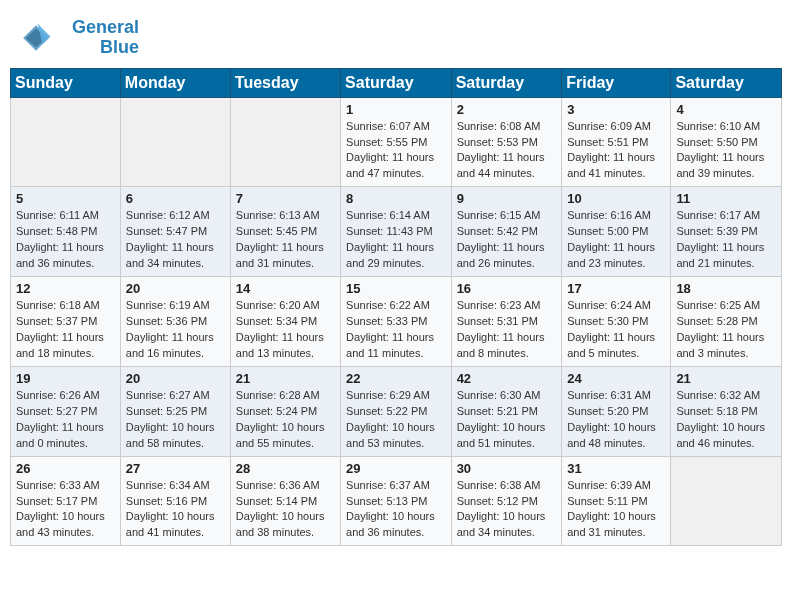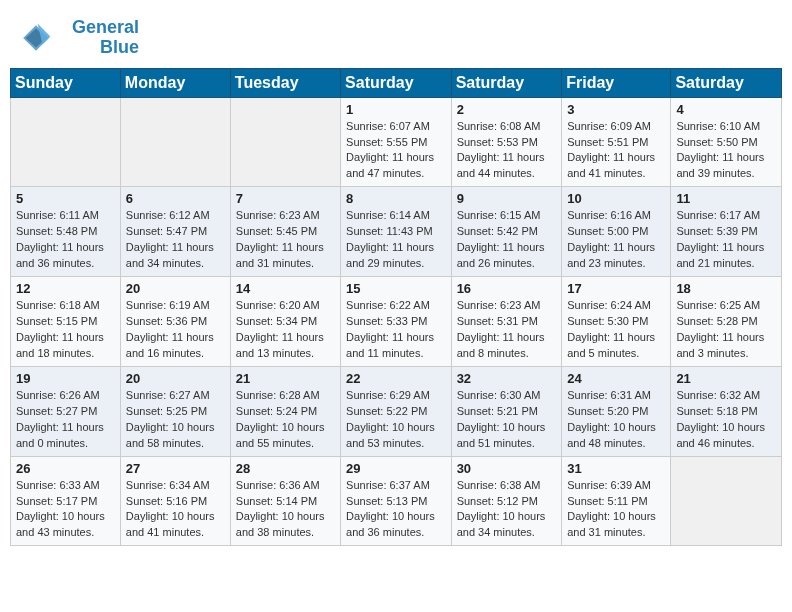--- a/index.html
+++ b/index.html
@@ -160,21 +160,21 @@
 Daylight: 11 hours and 36 minutes.</div>
         </td>
         <td>
           <span class="day-num">6</span>
           <div class="day-info">Sunrise: 6:12 AM
 Sunset: 5:47 PM
 Daylight: 11 hours and 34 minutes.</div>
         </td>
         <td>
           <span class="day-num">7</span>
-          <div class="day-info">Sunrise: 6:23 AM
+          <div class="day-info">Sunrise: 6:13 AM
 Sunset: 5:45 PM
 Daylight: 11 hours and 31 minutes.</div>
         </td>
         <td>
           <span class="day-num">8</span>
           <div class="day-info">Sunrise: 6:14 AM
 Sunset: 11:43 PM
 Daylight: 11 hours and 29 minutes.</div>
         </td>
         <td>
@@ -193,21 +193,21 @@
           <span class="day-num">11</span>
           <div class="day-info">Sunrise: 6:17 AM
 Sunset: 5:39 PM
 Daylight: 11 hours and 21 minutes.</div>
         </td>
       </tr>
       <tr>
         <td>
           <span class="day-num">12</span>
           <div class="day-info">Sunrise: 6:18 AM
-Sunset: 5:15 PM
+Sunset: 5:37 PM
 Daylight: 11 hours and 18 minutes.</div>
         </td>
         <td>
           <span class="day-num">20</span>
           <div class="day-info">Sunrise: 6:19 AM
 Sunset: 5:36 PM
 Daylight: 11 hours and 16 minutes.</div>
         </td>
         <td>
           <span class="day-num">14</span>
@@ -259,21 +259,21 @@
 Sunset: 5:24 PM
 Daylight: 10 hours and 55 minutes.</div>
         </td>
         <td>
           <span class="day-num">22</span>
           <div class="day-info">Sunrise: 6:29 AM
 Sunset: 5:22 PM
 Daylight: 10 hours and 53 minutes.</div>
         </td>
         <td>
-          <span class="day-num">32</span>
+          <span class="day-num">42</span>
           <div class="day-info">Sunrise: 6:30 AM
 Sunset: 5:21 PM
 Daylight: 10 hours and 51 minutes.</div>
         </td>
         <td>
           <span class="day-num">24</span>
           <div class="day-info">Sunrise: 6:31 AM
 Sunset: 5:20 PM
 Daylight: 10 hours and 48 minutes.</div>
         </td>

